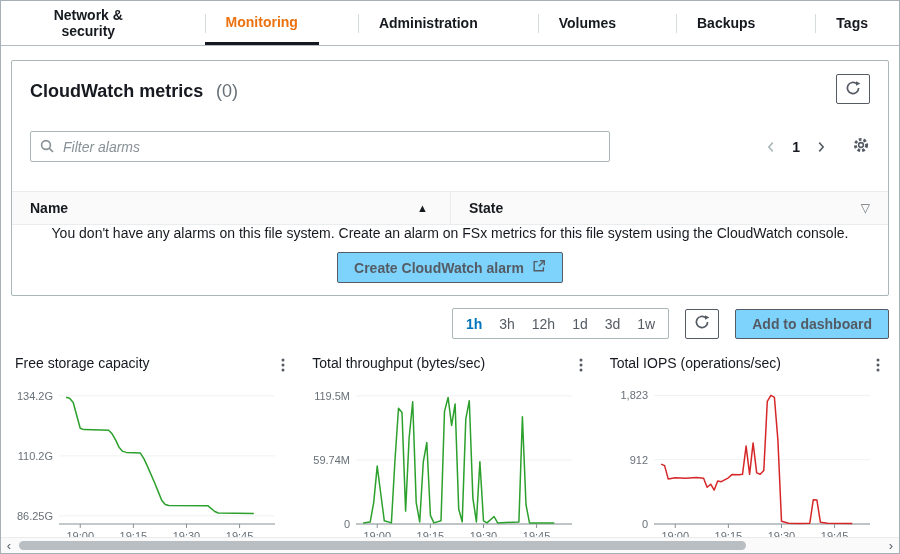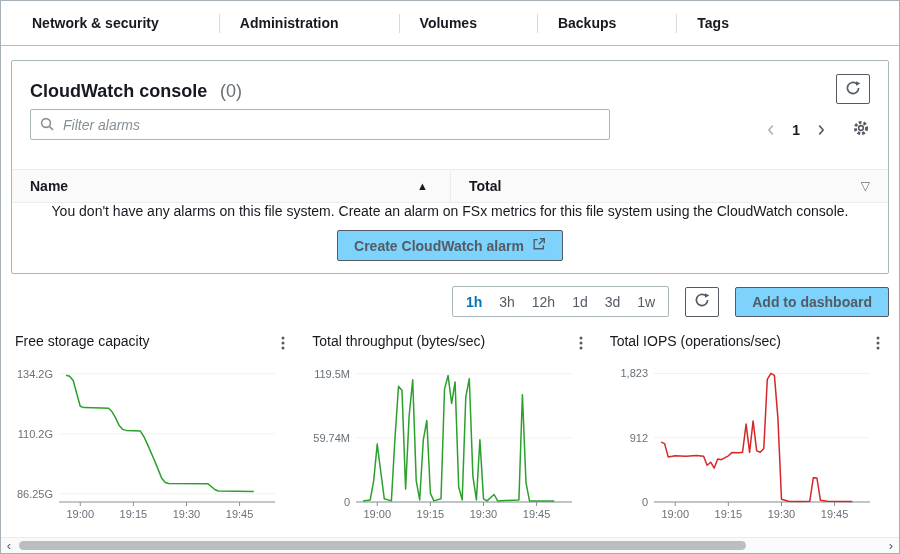--- a/index.html
+++ b/index.html
@@ -13,21 +13,21 @@
   .tab.active { color: #ec7211; border-bottom: 3px solid #16191f; }
 
   
   .panel { margin: 14px 10px 0; border: 1px solid #aab7b8; border-radius: 2px; padding: 12px 18px 12px; background: #fff; }
   .panel-head { display: flex; align-items: center; justify-content: space-between; height: 32px; }
   .panel-title { font-size: 18px; font-weight: 700; color: #16191f; }
   .panel-count { font-size: 18px; font-weight: 400; color: #687078; margin-left: 6px; }
   .icon-btn { display: inline-flex; align-items: center; justify-content: center; width: 34px; height: 30px; background: #fff; border: 1px solid #545b64; border-radius: 2px; color: #545b64; cursor: pointer; }
   .icon-plain { background: none; border: none; color: #545b64; display: inline-flex; align-items: center; cursor: pointer; }
 
-  .filter-row { display: flex; align-items: flex-end; margin-top: 4px; }
+  .filter-row { display: flex; align-items: center; margin-top: 26px; }
   .search-box { position: relative; width: 580px; }
   .search-box input { width: 100%; height: 31px; border: 1px solid #aab7b8; border-radius: 2px; padding: 0 10px 0 32px; font-size: 14px; color: #16191f; outline: none; }
   .search-box input::placeholder { font-style: italic; color: #879196; }
   .search-icon { position: absolute; left: 9px; top: 7px; color: #879196; }
   .pager { margin-left: auto; display: flex; align-items: center; gap: 14px; color: #545b64; }
   .pager .chev { background: none; border: none; display: inline-flex; cursor: pointer; }
   .chev.disabled { color: #aab7b8; }
   .chev { color: #545b64; }
   .page-num { font-size: 14px; font-weight: 700; color: #16191f; cursor: pointer; }
   .gear-btn { margin-left: 10px; }
@@ -63,30 +63,31 @@
   .hs-track { flex: 1; position: relative; height: 100%; }
   .hs-thumb { position: absolute; left: 2px; top: 3px; height: 9px; width: 84%; background: #b9bec3; border-radius: 5px; cursor: pointer; }
 </style>
 </head>
 <body>
 
 <div class="page">
 
   <nav class="tabbar">
     <button class="tab">Network &amp; security</button>
+    <button class="tab active">Monitoring</button>
     <button class="tab">Administration</button>
     <button class="tab">Volumes</button>
     <button class="tab">Backups</button>
     <button class="tab">Tags</button>
   </nav>
 
   <section class="panel">
     <div class="panel-head">
       <h2>
-        <span class="panel-title">CloudWatch console</span>
+        <span class="panel-title">CloudWatch metrics</span>
         <span class="panel-count">(0)</span>
       </h2>
       <button class="icon-btn">
         <span>
           <svg width="16" height="16" viewBox="0 0 16 16">
               <path d="M13.6 8A5.6 5.6 0 1 1 11.6 3.7" fill="none" stroke="currentColor" stroke-width="1.7"></path>
               <polygon points="11,1.2 15.4,3.5 11,5.8" fill="currentColor"></polygon>
             </svg>
         </span>
       </button>
@@ -124,21 +125,21 @@
         </button>
       </div>
     </div>
 
     <div class="thead">
       <div class="th th-name">
         <span>Name</span>
         <span class="sort-asc">▲</span>
       </div>
       <div class="th th-state">
-        <span>Total</span>
+        <span>State</span>
         <span class="sort-none">▽</span>
       </div>
     </div>
 
     <p class="empty-msg">You don't have any alarms on this file system. Create an alarm on FSx metrics for this file system using the CloudWatch console.</p>
 
     <div class="create-row">
       <button class="btn">
         <span>Create CloudWatch alarm</span>
         <span>

